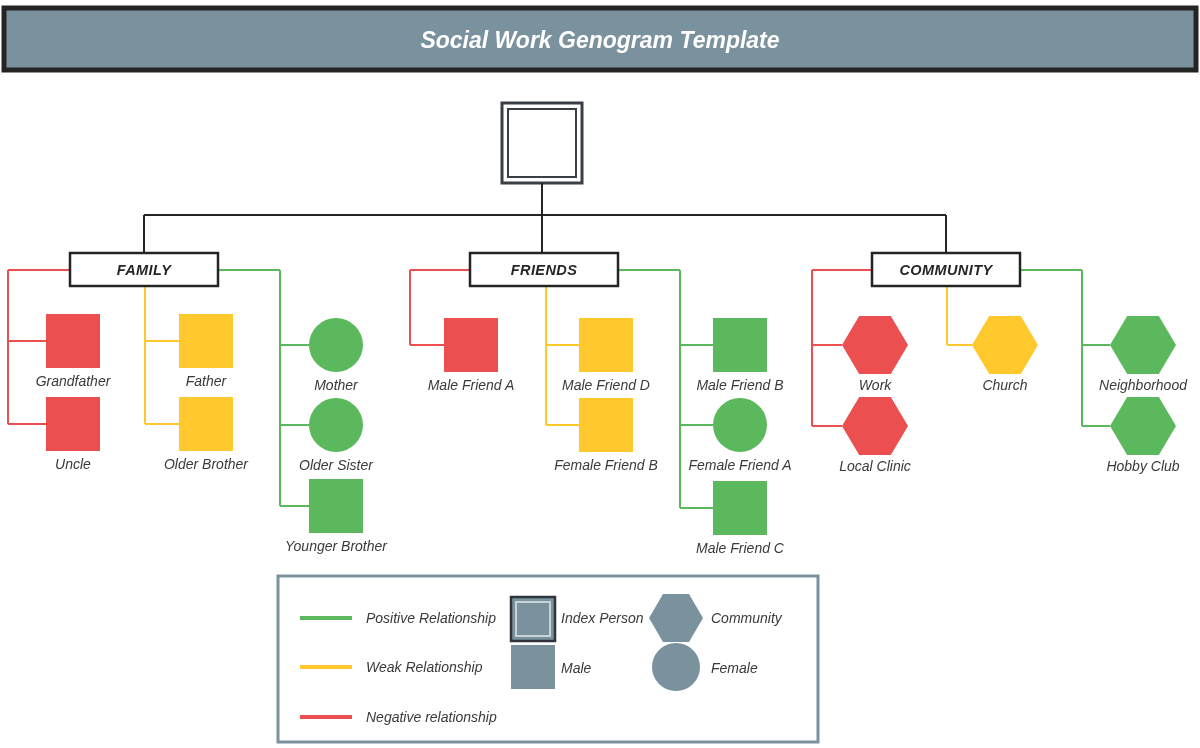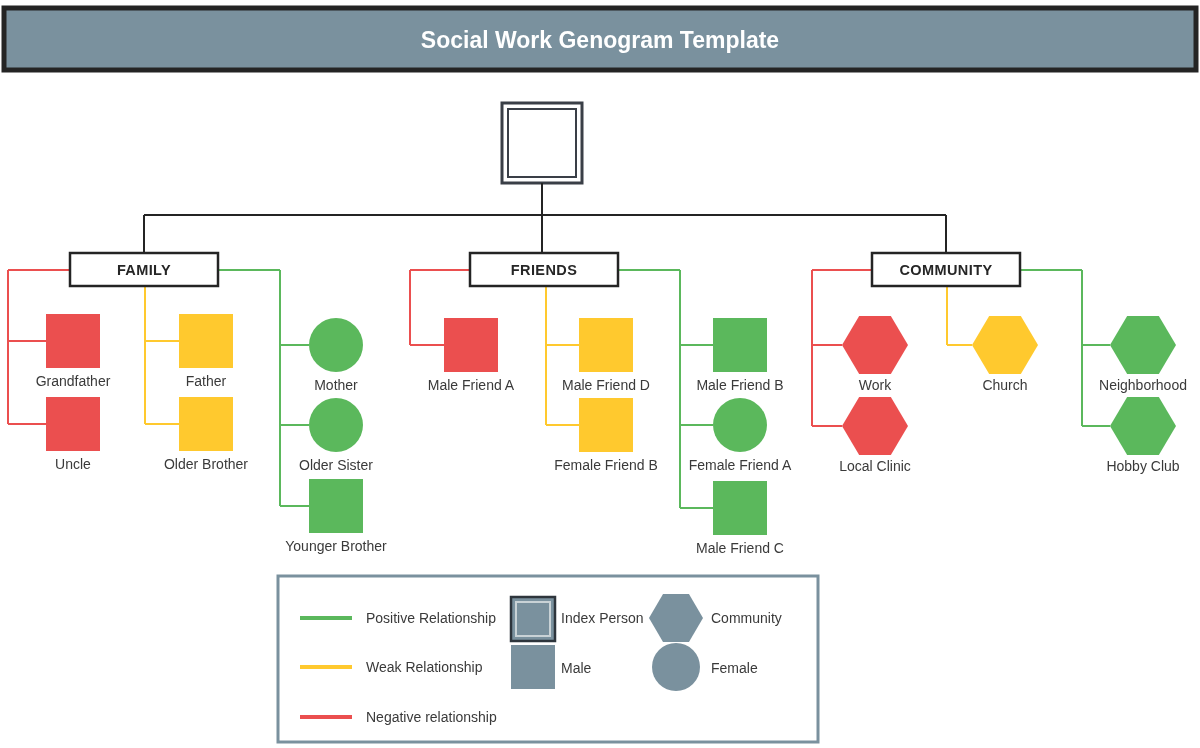--- a/index.html
+++ b/index.html
@@ -12,20 +12,21 @@
     height: 748px;
     font-family: "Liberation Sans", sans-serif;
     position: relative;
     overflow: hidden;
   }
   #genogram-root {
     position: absolute;
     left: 0; top: 0;
     width: 1200px;
     height: 580px;
+    font-style: italic;
   }
   svg { display: block; }
   .hdr-text {
     font-family: "Liberation Sans", sans-serif;
     font-size: 23px;
     font-weight: bold;
     fill: #ffffff;
   }
   .cat-text {
     font-family: "Liberation Sans", sans-serif;

